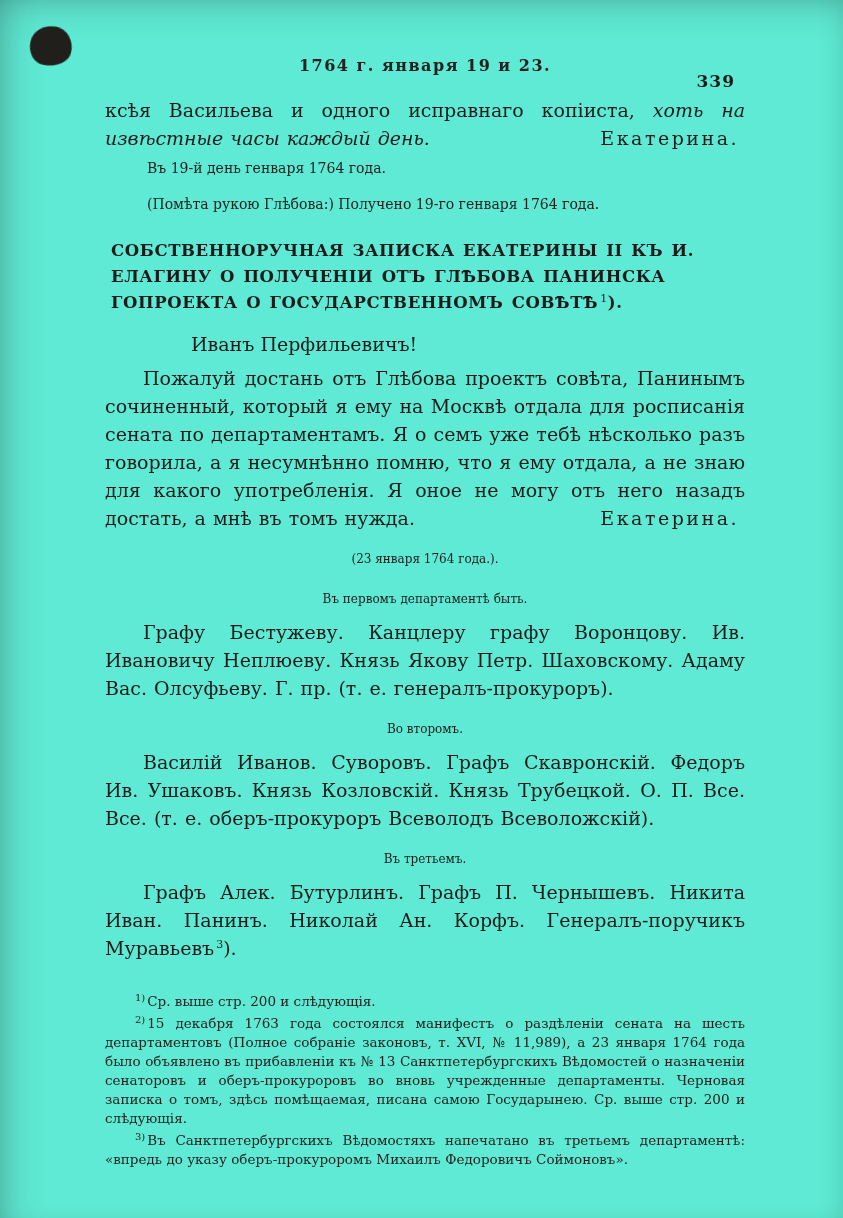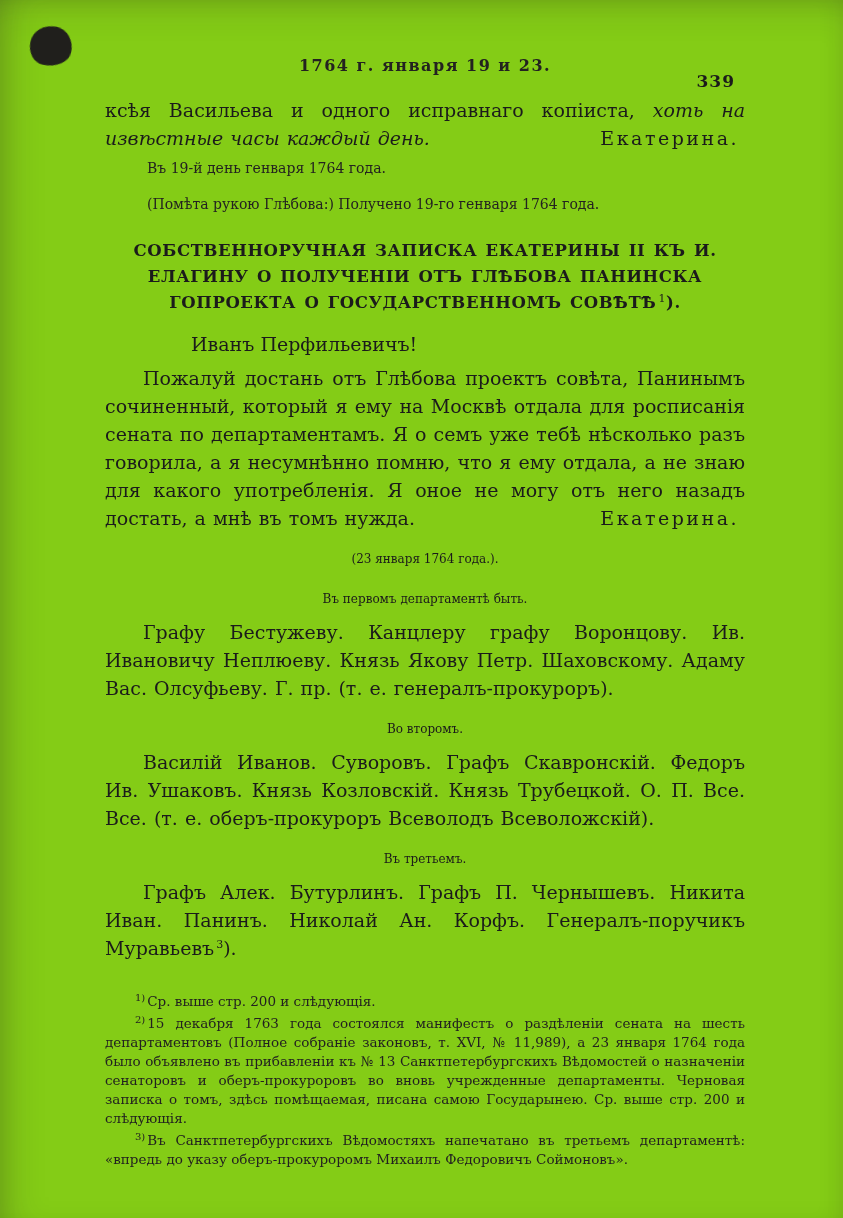--- a/index.html
+++ b/index.html
@@ -2,21 +2,21 @@
 <html><head>
 <meta charset="utf-8">
 <style>
   * { box-sizing: border-box; }
   html, body { margin: 0; padding: 0; background: #efeeea; }
   .page {
     position: relative;
     width: 843px;
     height: 1218px;
     margin: 0 auto;
-    background: #84cc16;
+    background: #5eead4;
     color: #1b1b1b;
     font-family: "DejaVu Serif", serif;
     overflow: hidden;
     box-shadow: inset 28px 0 40px -28px rgba(40,38,34,.35),
                 inset 0 26px 40px -28px rgba(40,38,34,.30),
                 inset -18px 0 30px -24px rgba(40,38,34,.18);
   }
   .scan-blob {
     position: absolute; left: 30px; top: 26px;
     width: 42px; height: 40px; background: #201f1c;
@@ -45,21 +45,21 @@
   .para em { font-style: italic; }
   .sig { float: right; letter-spacing: 2.5px; padding-right: 6px; font-style: normal; }
   .note-sm {
     margin: 16px; margin-top: 6px; margin-left: 42px;
     font-size: 14px; line-height: 20px; color: #232220;
   }
   .note-sm:first-of-type { margin-top: 10px; }
   .doc-heading {
     margin: 0; margin-top: 24px; padding: 0 6px;
     font-size: 16.5px; font-weight: 700; line-height: 26px;
-    text-align: center; letter-spacing: .6px; word-spacing: 2px;
+    text-align: left; letter-spacing: .6px; word-spacing: 2px;
   }
   .fn-ref {
     font-size: 11px; font-weight: 400; margin-left: 2px;
     vertical-align: super; line-height: 0;
   }
   .salutation { margin: 0; margin-top: 14px; margin-left: 86px; font-size: 19px; line-height: 28px; }
   .para.tight { margin-top: 6px; }
   .center-line {
     margin: 0; margin-top: 14px; font-size: 12px; line-height: 26px; text-align: center;
   }

